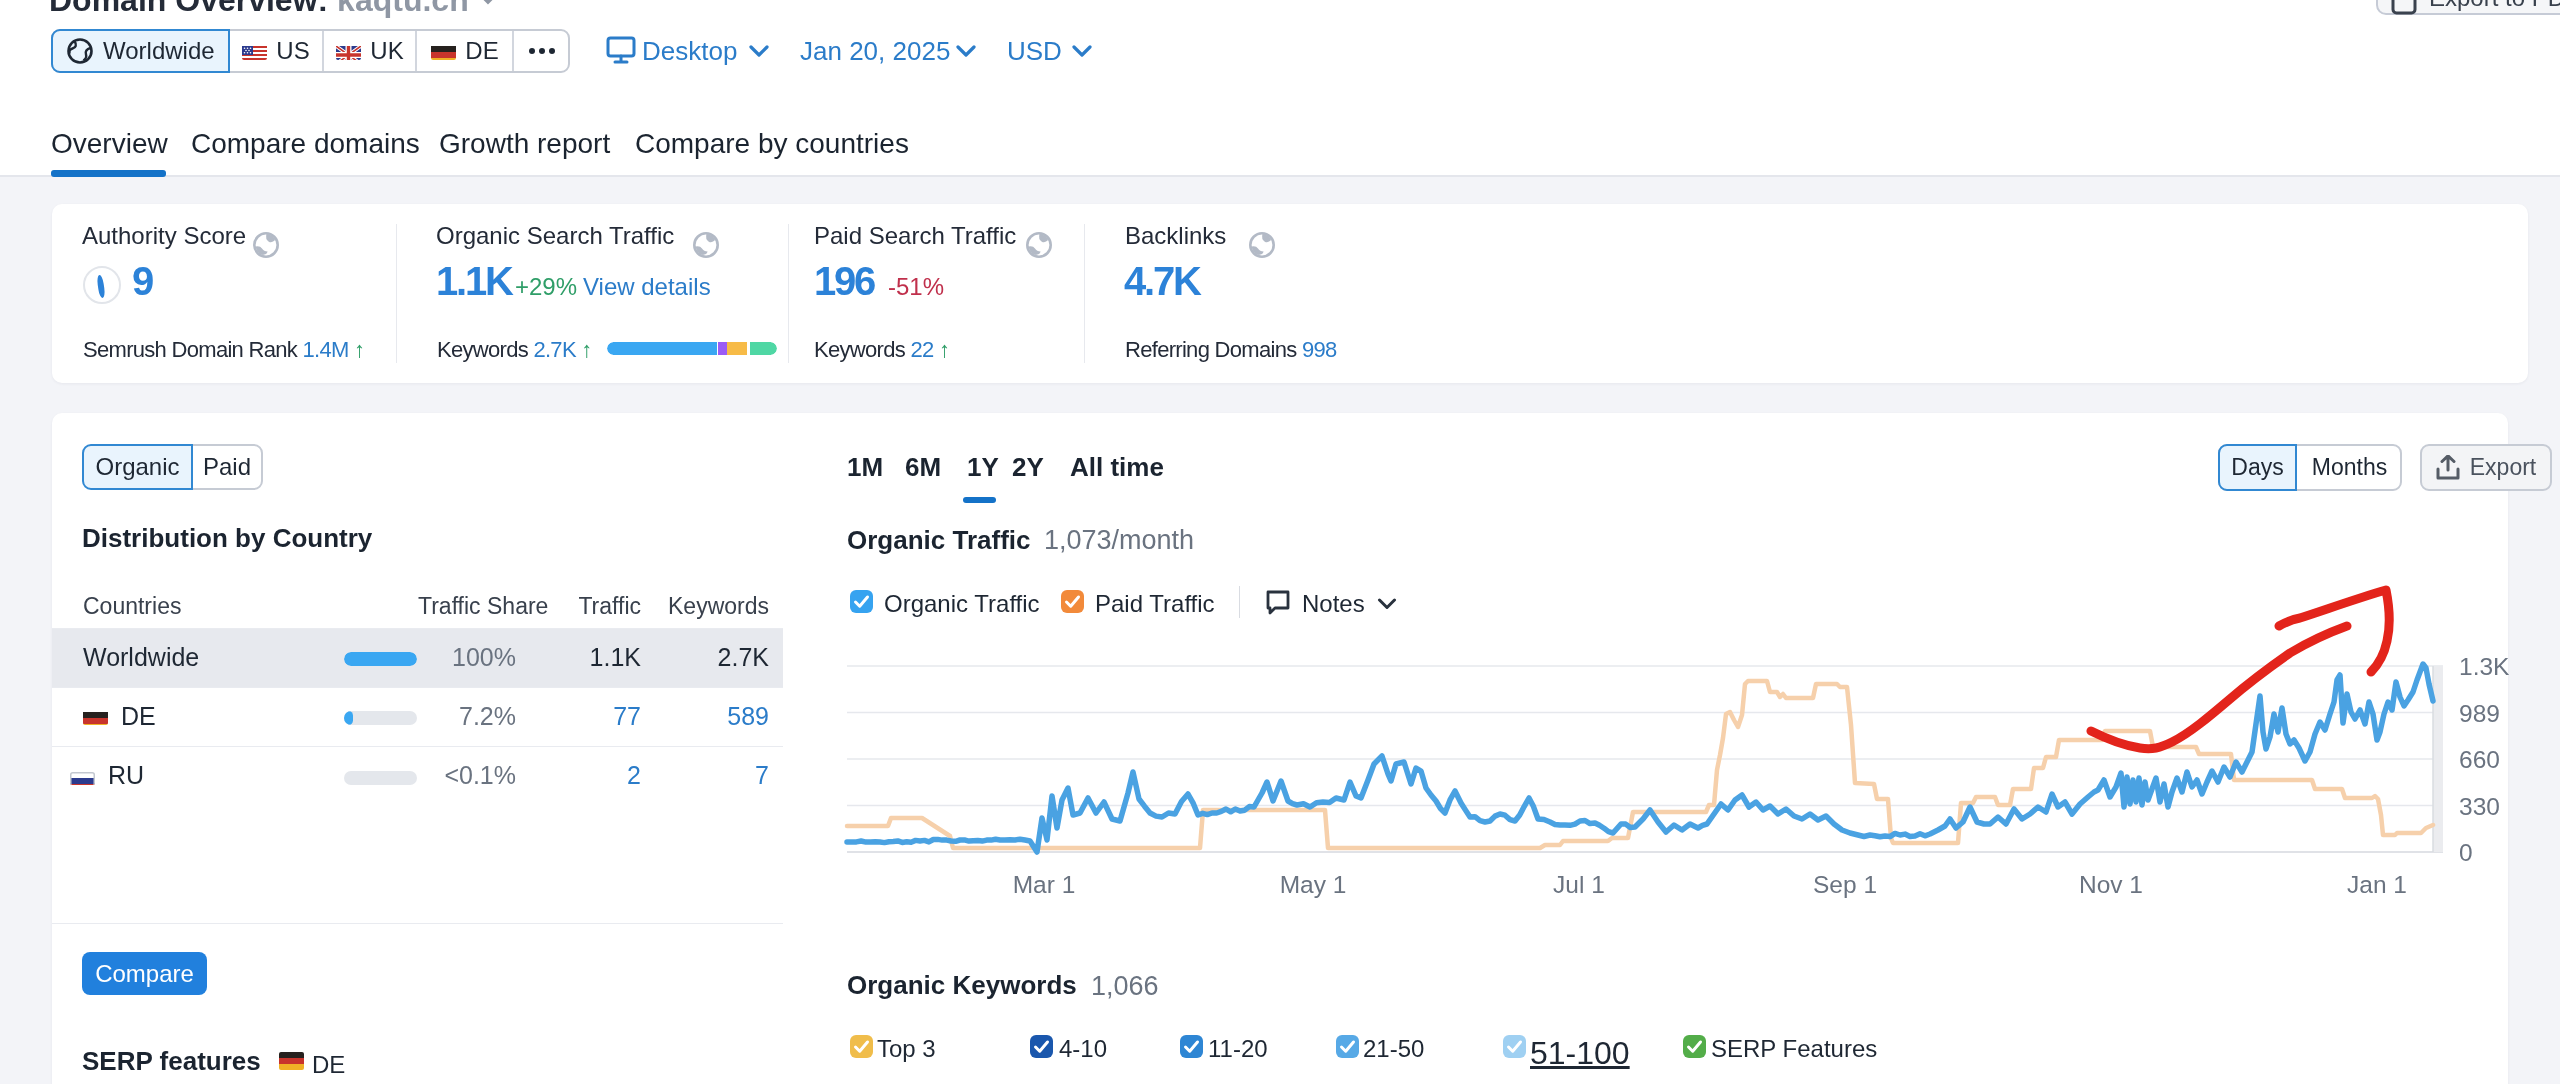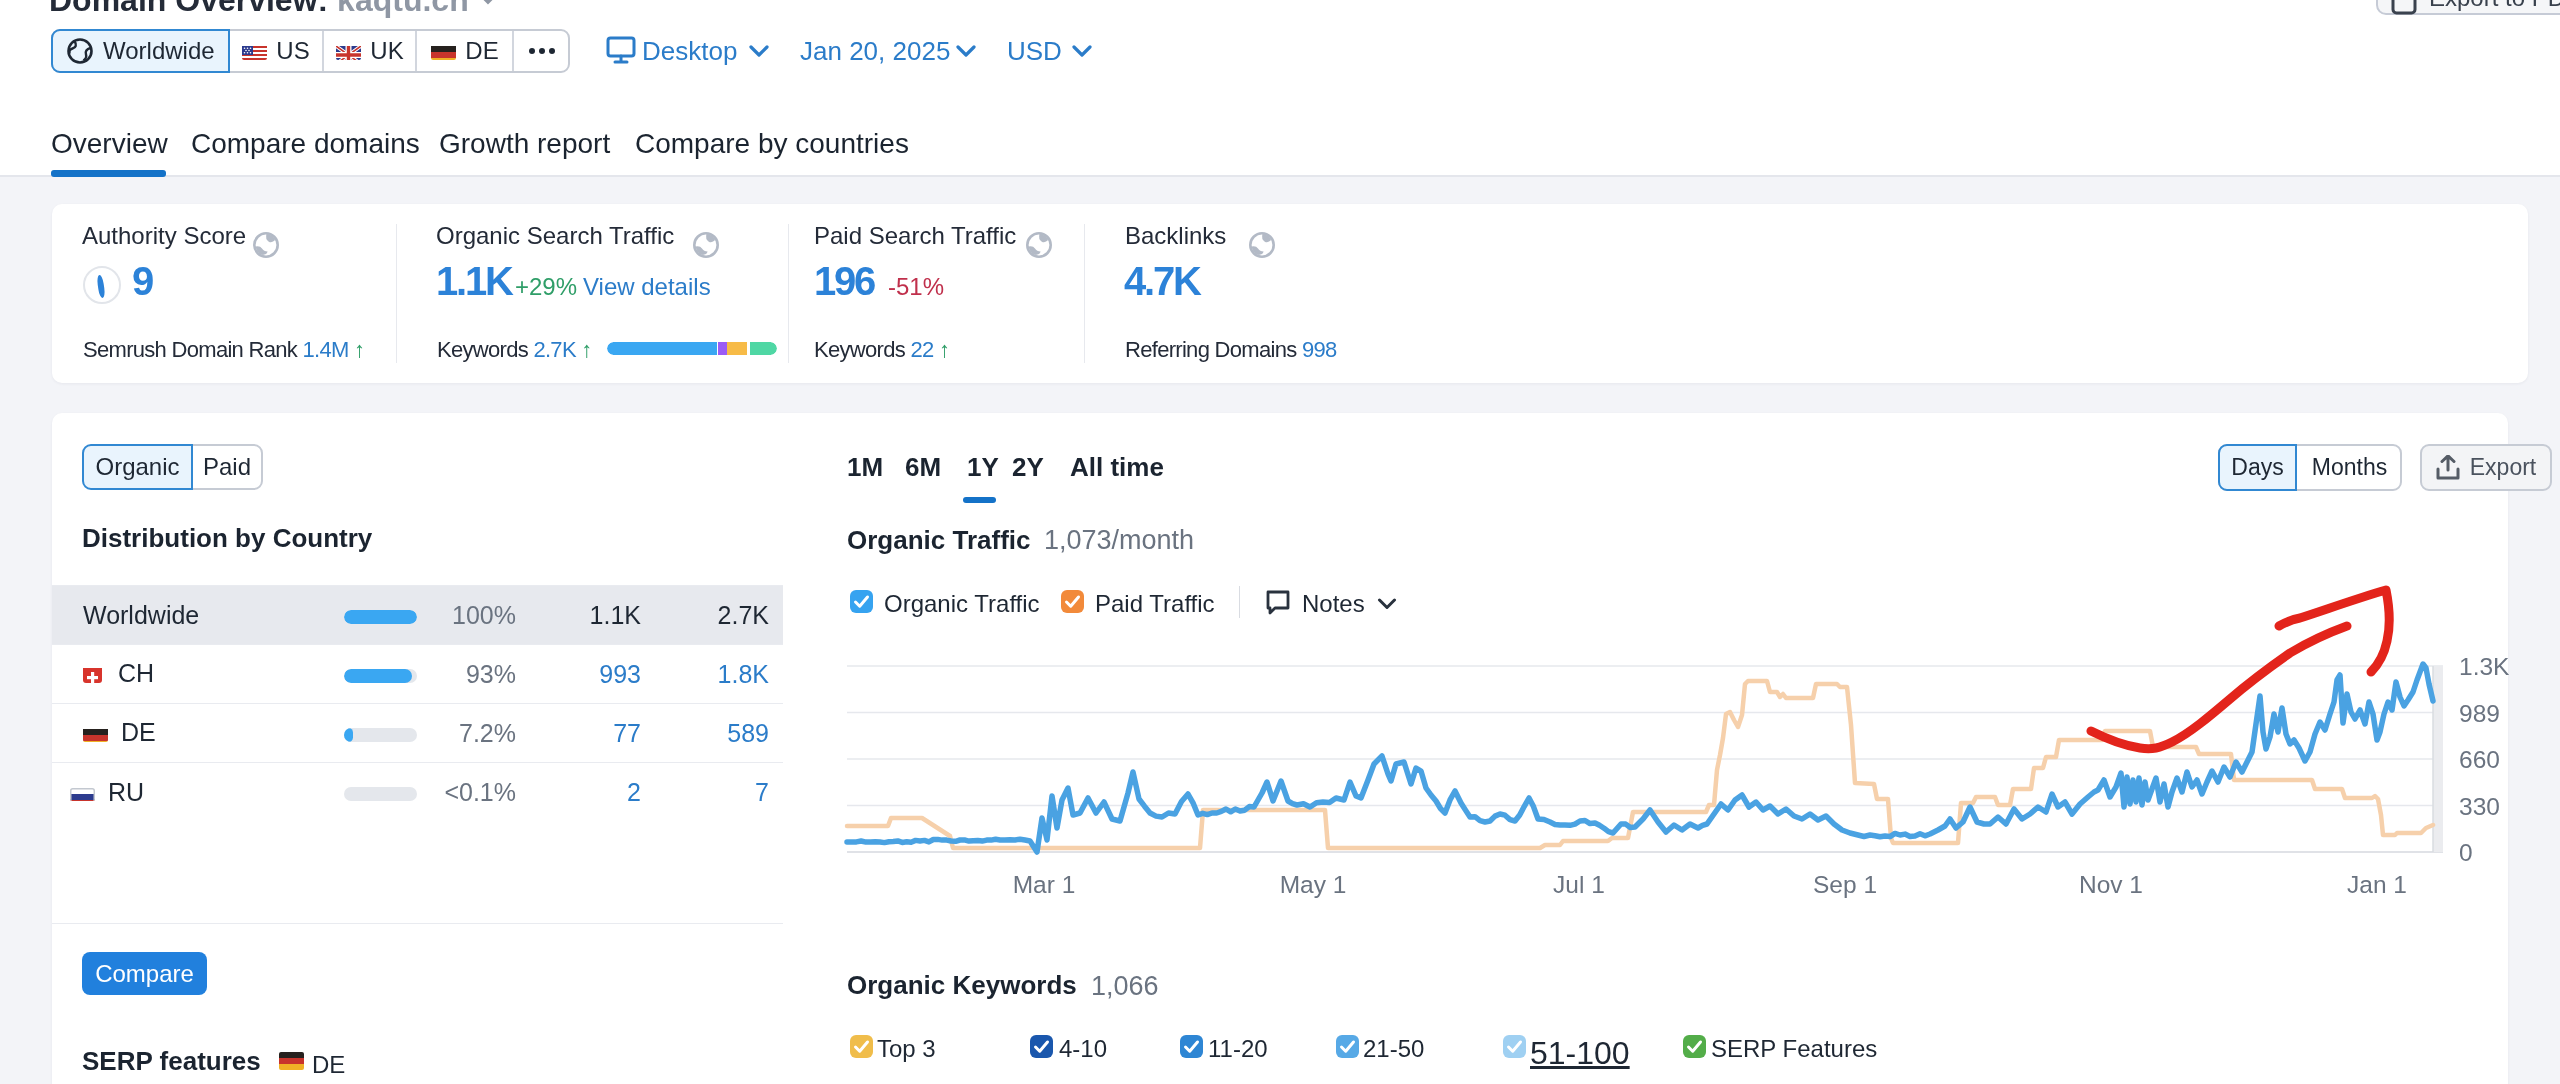--- a/index.html
+++ b/index.html
@@ -200,38 +200,34 @@
   <table class="dist">
     <colgroup>
           <col style="width:261px">
           <col style="width:105px">
           <col style="width:98px">
           <col style="width:125px">
           <col style="width:128px">
           <col style="width:14px">
         </colgroup>
     <tbody>
+          <tr style="height:43px;">
+            <th style="text-align:left; padding-left:31px; border:none;">Countries</th>
+            <th></th>
+            <th style="text-align:right;">Traffic Share</th>
+            <th style="text-align:right;">Traffic</th>
+            <th style="text-align:right;">Keywords</th>
+            <th></th>
+          </tr>
     <tr style="background:#e7e9ee;">
             <td style="padding-left:31px;">Worldwide</td>
             <td><span style="display:inline-block; margin-left:31px;"><span class="pill"><i style="width:73px;"></i></span></span></td>
             <td style="text-align:right;" class="gray">100%</td>
             <td style="text-align:right;">1.1K</td>
             <td style="text-align:right;">2.7K</td>
-            <td></td>
-          </tr>
-    <tr>
-            <td style="padding-left:31px;"><span style="display:inline-flex; align-items:center; gap:16px;"><span class="flag" style="width:19px; height:19px; border-radius:3px;"><svg width="19" height="19" viewBox="0 0 19 19">
-                    <rect width="19" height="19" fill="#d8342c"></rect>
-                    <rect x="8" y="4" width="3.2" height="11" fill="#fff"></rect>
-                    <rect x="4" y="8" width="11" height="3.2" fill="#fff"></rect>
-                  </svg></span>CH</span></td>
-            <td><span style="display:inline-block; margin-left:31px;"><span class="pill"><i style="width:68px;"></i></span></span></td>
-            <td style="text-align:right;" class="gray">93%</td>
-            <td style="text-align:right;"><span class="blue">993</span></td>
-            <td style="text-align:right;"><span class="blue">1.8K</span></td>
             <td></td>
           </tr>
     <tr>
             <td style="padding-left:31px;"><span style="display:inline-flex; align-items:center; gap:13px;"><span class="flag" style="width:25px; height:18px;"><svg width="25" height="18" viewBox="0 0 25 18">
                     <rect width="25" height="6" fill="#26211e"></rect>
                     <rect y="6" width="25" height="6" fill="#c8342c"></rect>
                     <rect y="12" width="25" height="6" fill="#f0b126"></rect>
                   </svg></span>DE</span></td>
             <td><span style="display:inline-block; margin-left:31px;"><span class="pill"><i style="width:9px;"></i></span></span></td>
             <td style="text-align:right;" class="gray">7.2%</td>

